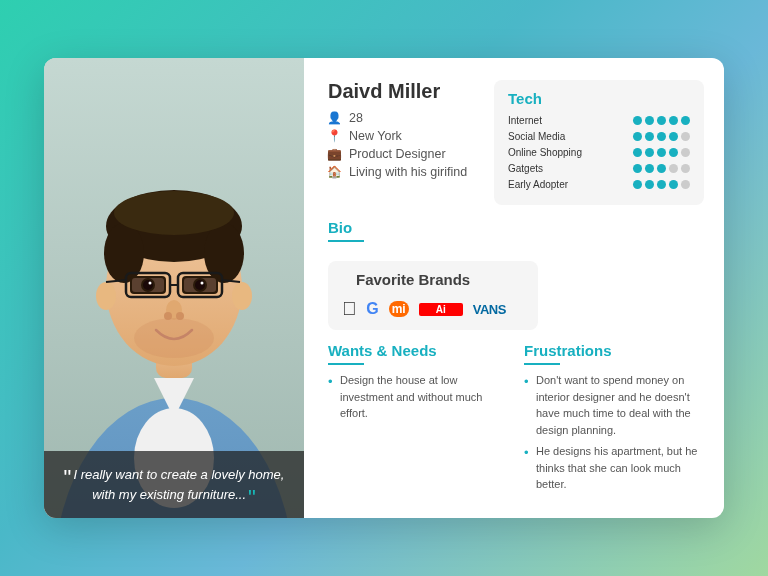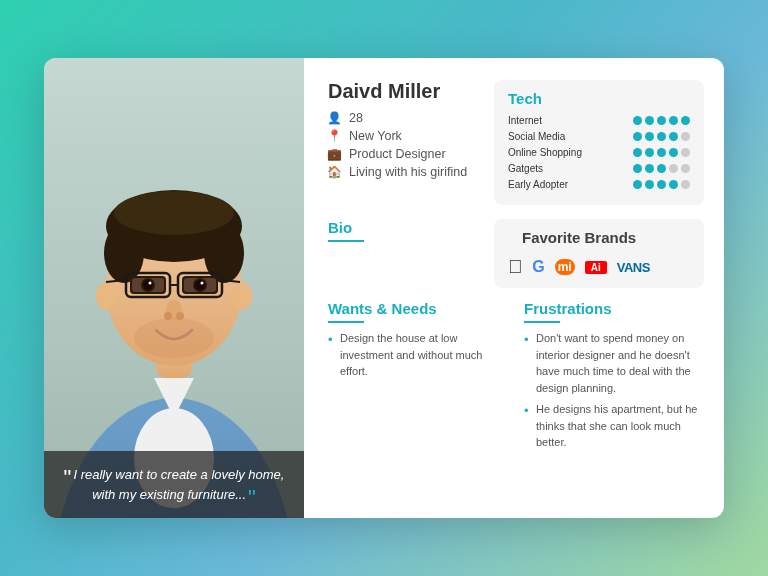--- a/index.html
+++ b/index.html
@@ -133,20 +133,21 @@
       border-radius: 50%;
       background: #18b0c0;
     }
     .dot.empty {
       background: #ccc;
     }
     .mid-row {
       display: flex;
       gap: 12px;
       margin-bottom: 12px;
+      flex-direction: column;
     }
     .bio-section {
       flex: 1;
     }
     .section-title {
       font-size: 15px;
       font-weight: 600;
       color: #18b0c0;
       margin-bottom: 4px;
     }
@@ -180,21 +181,21 @@
       gap: 10px;
     }
     .brand-icon {
       font-size: 18px;
       font-weight: 700;
       color: #333;
     }
     .brand-apple { font-size: 19px; }
     .brand-google { color: #4285f4; font-size: 16px; font-weight: 800; }
     .brand-mi { background: #ff6900; color: #fff; border-radius: 8px; padding: 1px 3px; font-size: 12px; font-weight: 700; }
-    .brand-adobe { background: #ff0000; color: #fff; border-radius: 2px; padding: 1px 6px; font-size: 10px; font-weight: 700; }
+    .brand-adobe { background: #ff0000; color: #fff; border-radius: 2px; padding: 1px 17px; font-size: 10px; font-weight: 700; }
     .brand-vans { font-size: 13px; font-weight: 900; color: #0369a1; letter-spacing: -0.5px; }
     .bottom-row {
       display: flex;
       gap: 16px;
     }
     .wants-section, .frustrations-section {
       flex: 1;
     }
     .bullet-list {
       list-style: none;

